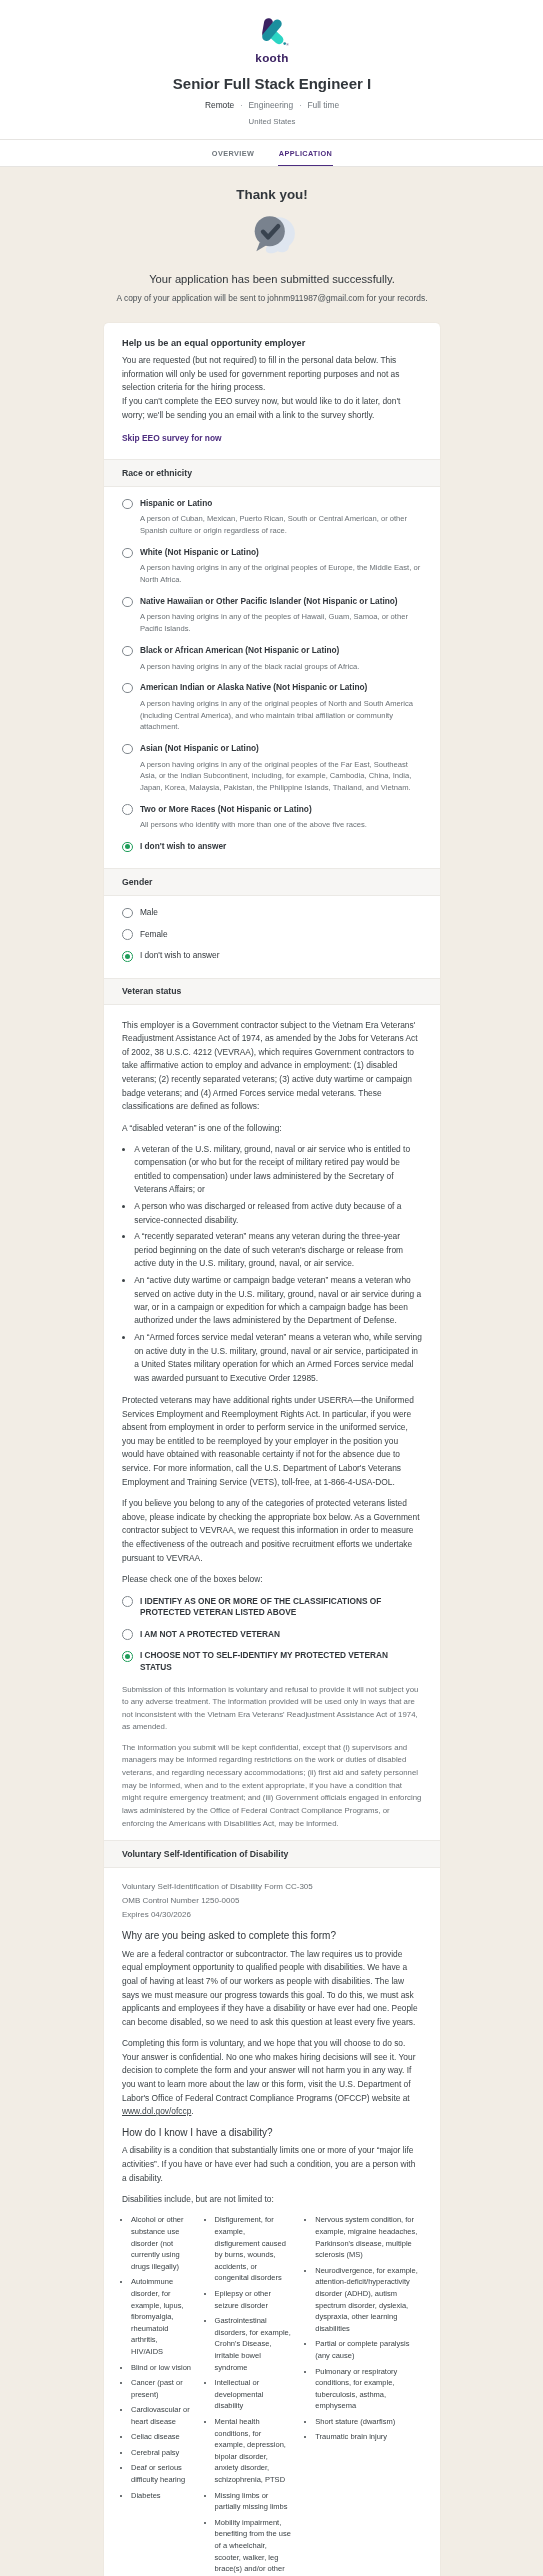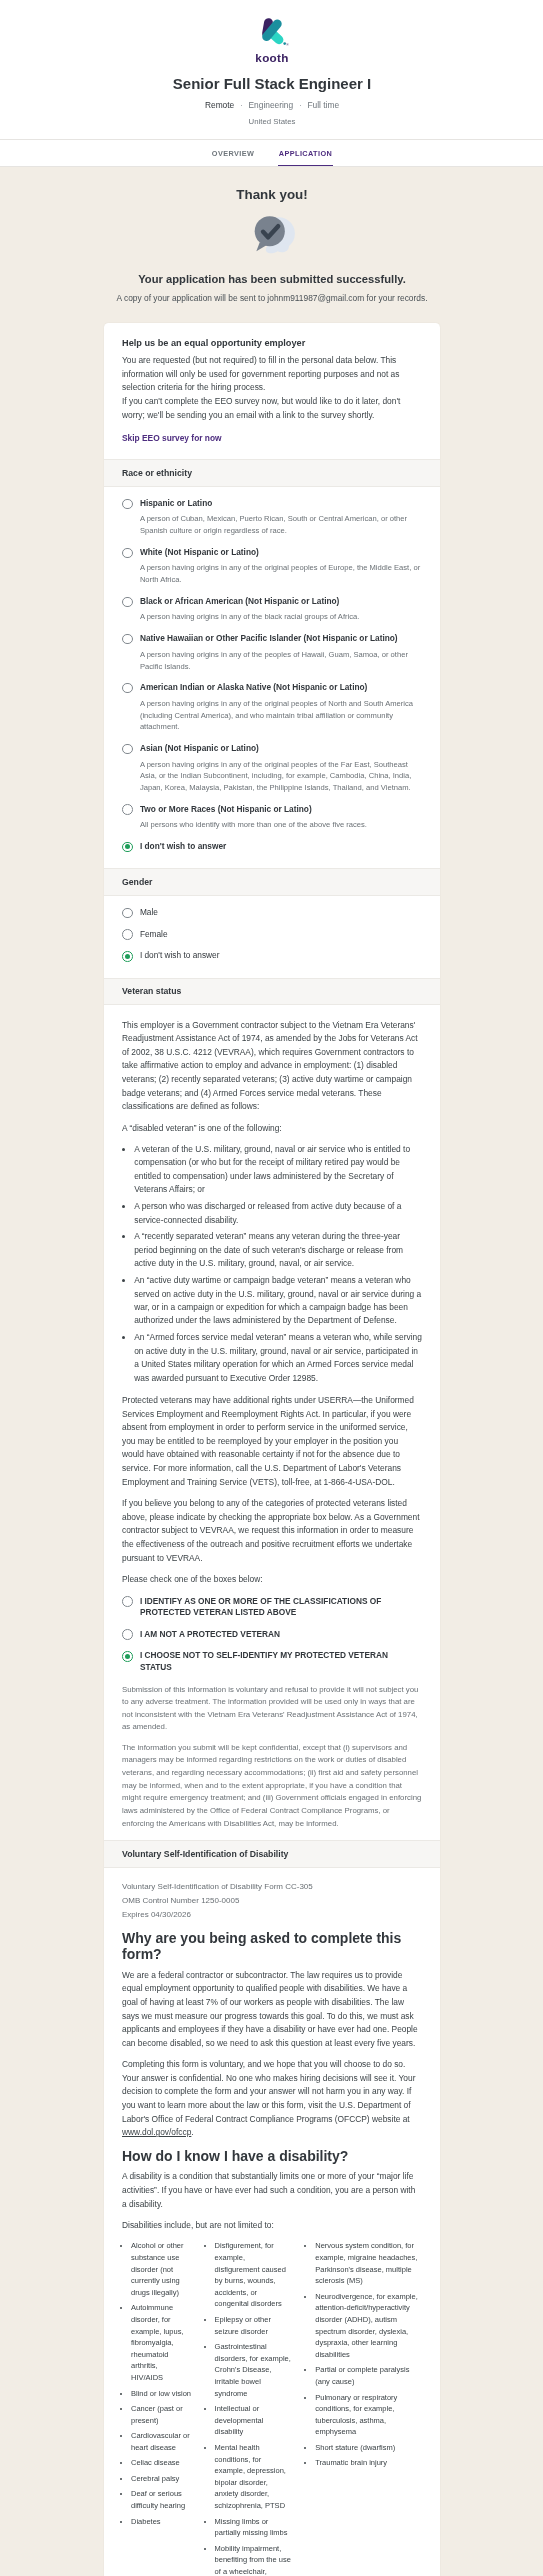--- a/index.html
+++ b/index.html
@@ -24,21 +24,21 @@
 
   
   .tabs { background:#fff; display:flex; justify-content:center; gap:22.4px; border-bottom:0.6px solid #e6e4e1;align-items:center; }
   .tab { font-size:7.3px; font-weight:700; letter-spacing:0.4px; padding:9px 1.1px 7.3px; color:#6f767c; cursor:pointer; border-bottom:1.7px solid transparent; }
   .tab.active { color:#4d2d7f; border-bottom-color:#4d2d7f; }
 
   
   .hero { text-align:center; padding-top:20px; }
   .hero-title { font-size:13.4px; font-weight:700; color:#32373c; }
   .hero-icon { margin-top:7.8px; }
-  .hero-sub { font-size:11.2px; font-weight:700; color:#32373c; margin-top:13.4px; }
+  .hero-sub { font-size:11.2px; font-weight:400; color:#32373c; margin-top:13.4px; }
   .hero-copy { font-size:8.4px; color:#4a5156; margin:6.7px auto 0; max-width:313px; line-height:1.45; }
 
   
   .card { width:336px; margin:19px auto 0; background:#fff; border-radius:4.5px; box-shadow:0 0.6px 1.7px rgba(0,0,0,.07); overflow:hidden; padding-bottom:3.4px; }
   .card-pad { padding:14.5px 18px 3.4px; }
   .card h3.block-title { font-size:9.2px; font-weight:700; color:#32373c; margin-bottom:6.7px; }
   .para { font-size:8.4px; line-height:1.62; color:#3c4347; margin-bottom:7.8px; }
   .para.gray { color:#6a7075; font-size:7.8px; }
   .skip-link { display:inline-block; font-size:8.4px; font-weight:700; color:#4d2d7f; margin:3.4px 0 12.3px; cursor:pointer; }
 
@@ -51,21 +51,21 @@
   .radio.selected::after { content:""; position:absolute; left:1.7px; top:1.7px; width:5px; height:5px; border-radius:50%; background:#1f9e5a; }
   .opt-label { font-size:8.3px; font-weight:700; color:#32373c; line-height:1.4; }
   .opt-label.normal { font-weight:400; }
   .opt-desc { font-size:7.6px; color:#6a7075; line-height:1.55; margin-top:3.9px; }
   .opt-desc:empty { display:none; }
 
   .veteran-body { padding:13.4px 18px 2.2px; }
   ul.vbullets { margin:0 0 9px 2.2px; padding-left:10px; }
   ul.vbullets li { font-size:8.4px; line-height:1.6; color:#3c4347; margin-bottom:3.4px; }
 
-  .bold-q { font-size:14px; font-weight:700; color:#32373c; margin:2.2px 0 6.7px; }
+  .bold-q { font-size:10px; font-weight:400; color:#32373c; margin:2.2px 0 6.7px; }
   .inline-link { color:#3c4347; text-decoration:underline; cursor:pointer; }
 
   .dis-cols { display:flex; gap:14.5px; margin:3.4px 0 10px; }
   .dis-col { }
   .dis-col ul { padding-left:9px; }
   .dis-col li { font-size:7.5px; line-height:1.55; color:#3c4347; margin-bottom:3.9px; }
   .dis-col.c1 { width:77px; }
   .dis-col.c2 { width:96px; }
   .dis-col.c3 { width:129px; }
 </style>
@@ -136,29 +136,29 @@
     <div class="opt">
       <span class="radio"></span>
       <div>
           <div class="opt-label">White (Not Hispanic or Latino)</div>
       <div class="opt-desc">A person having origins in any of the original peoples of Europe, the Middle East, or North Africa.</div>
         </div>
     </div>
     <div class="opt">
       <span class="radio"></span>
       <div>
+          <div class="opt-label">Native Hawaiian or Other Pacific Islander (Not Hispanic or Latino)</div>
+      <div class="opt-desc">A person having origins in any of the peoples of Hawaii, Guam, Samoa, or other Pacific Islands.</div>
+        </div>
+    </div>
+    <div class="opt">
+      <span class="radio"></span>
+      <div>
           <div class="opt-label">Black or African American (Not Hispanic or Latino)</div>
       <div class="opt-desc">A person having origins in any of the black racial groups of Africa.</div>
-        </div>
-    </div>
-    <div class="opt">
-      <span class="radio"></span>
-      <div>
-          <div class="opt-label">Native Hawaiian or Other Pacific Islander (Not Hispanic or Latino)</div>
-      <div class="opt-desc">A person having origins in any of the peoples of Hawaii, Guam, Samoa, or other Pacific Islands.</div>
         </div>
     </div>
     <div class="opt">
       <span class="radio"></span>
       <div>
           <div class="opt-label">American Indian or Alaska Native (Not Hispanic or Latino)</div>
       <div class="opt-desc">A person having origins in any of the original peoples of North and South America (including Central America), and who maintain tribal affiliation or community attachment.</div>
         </div>
     </div>
     <div class="opt">

